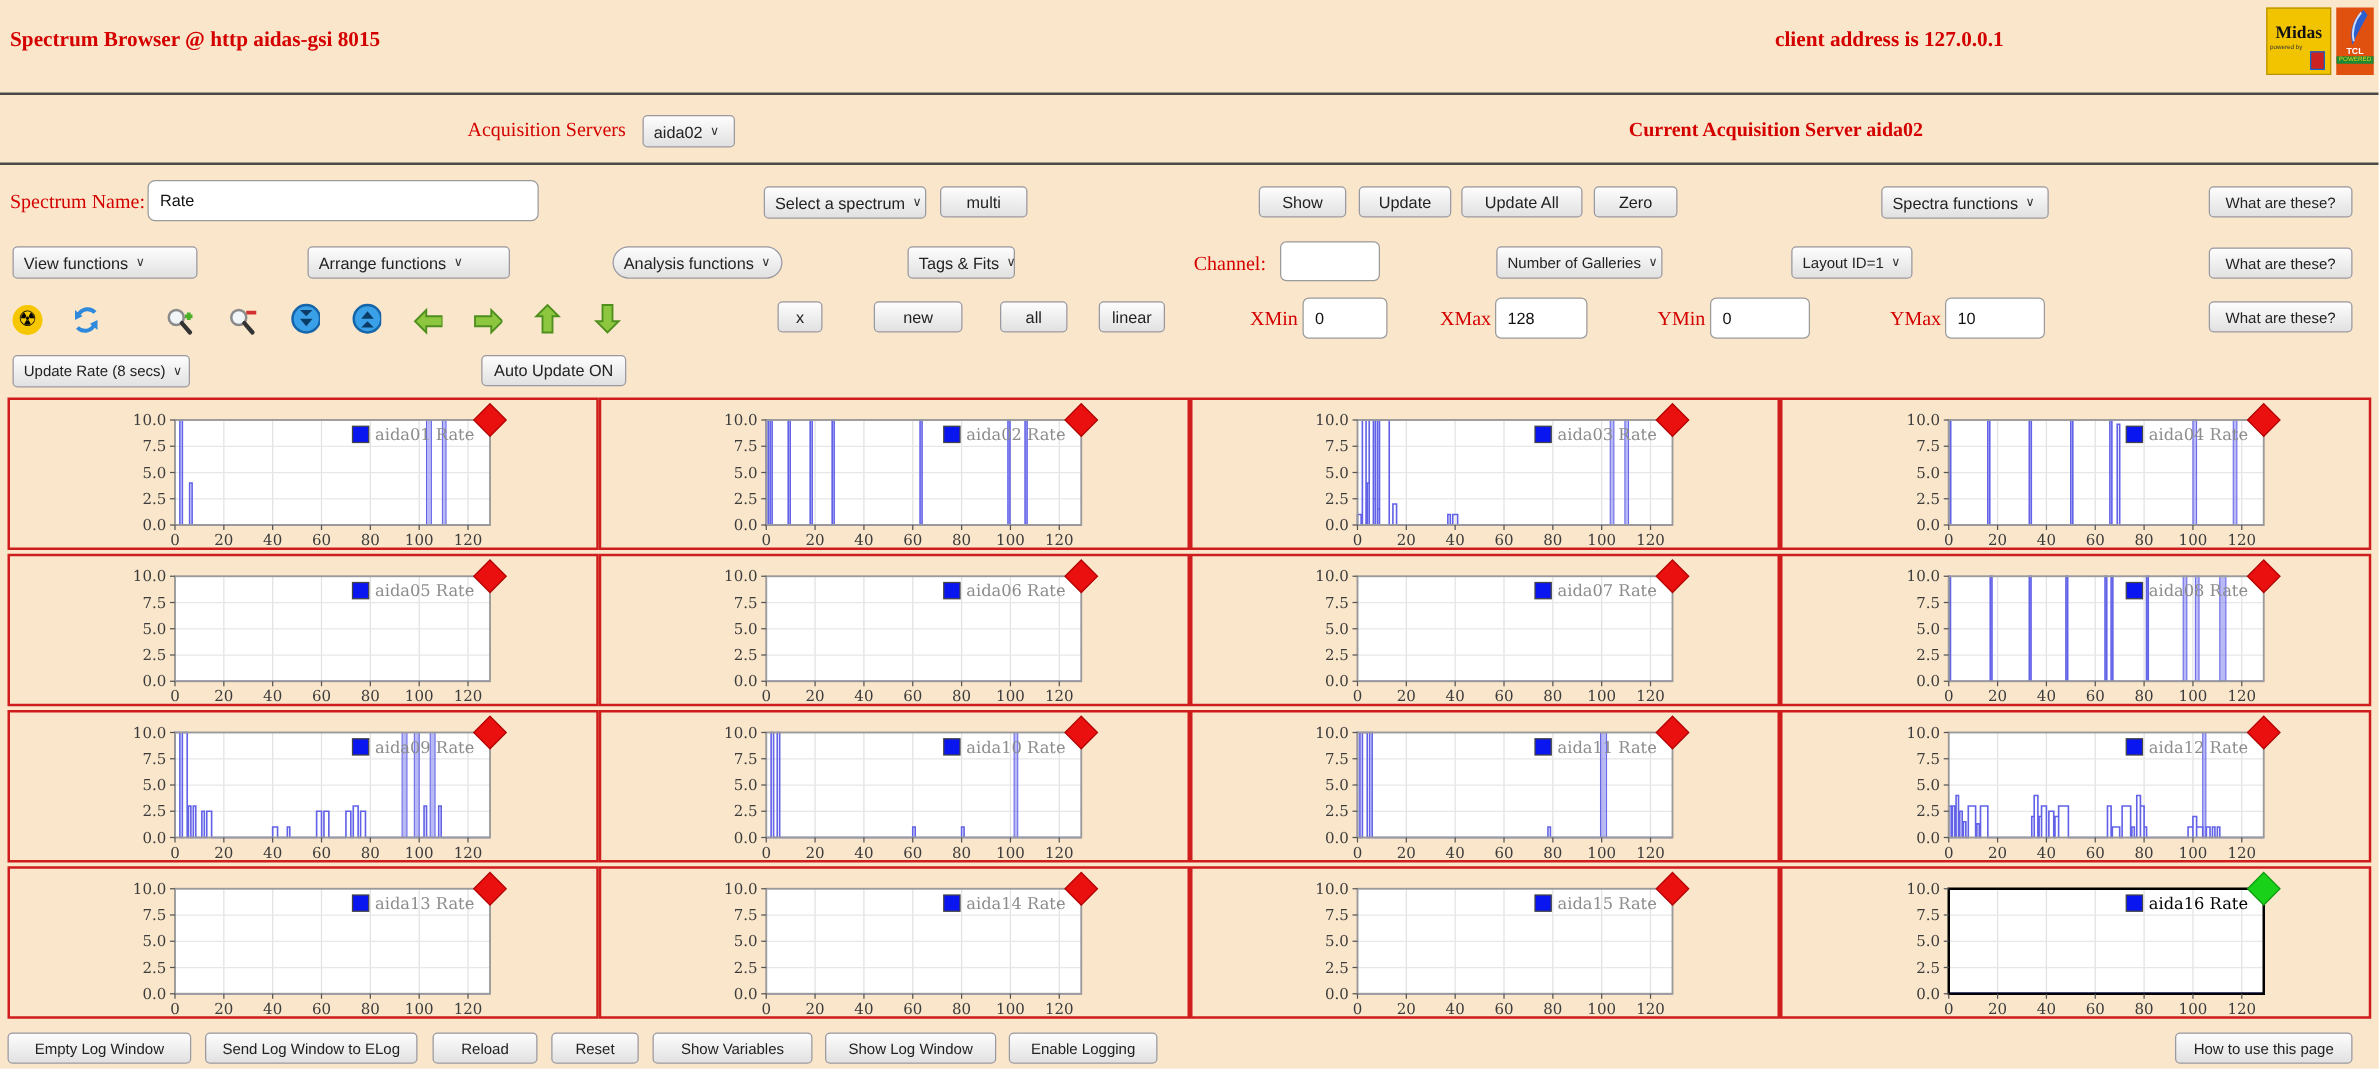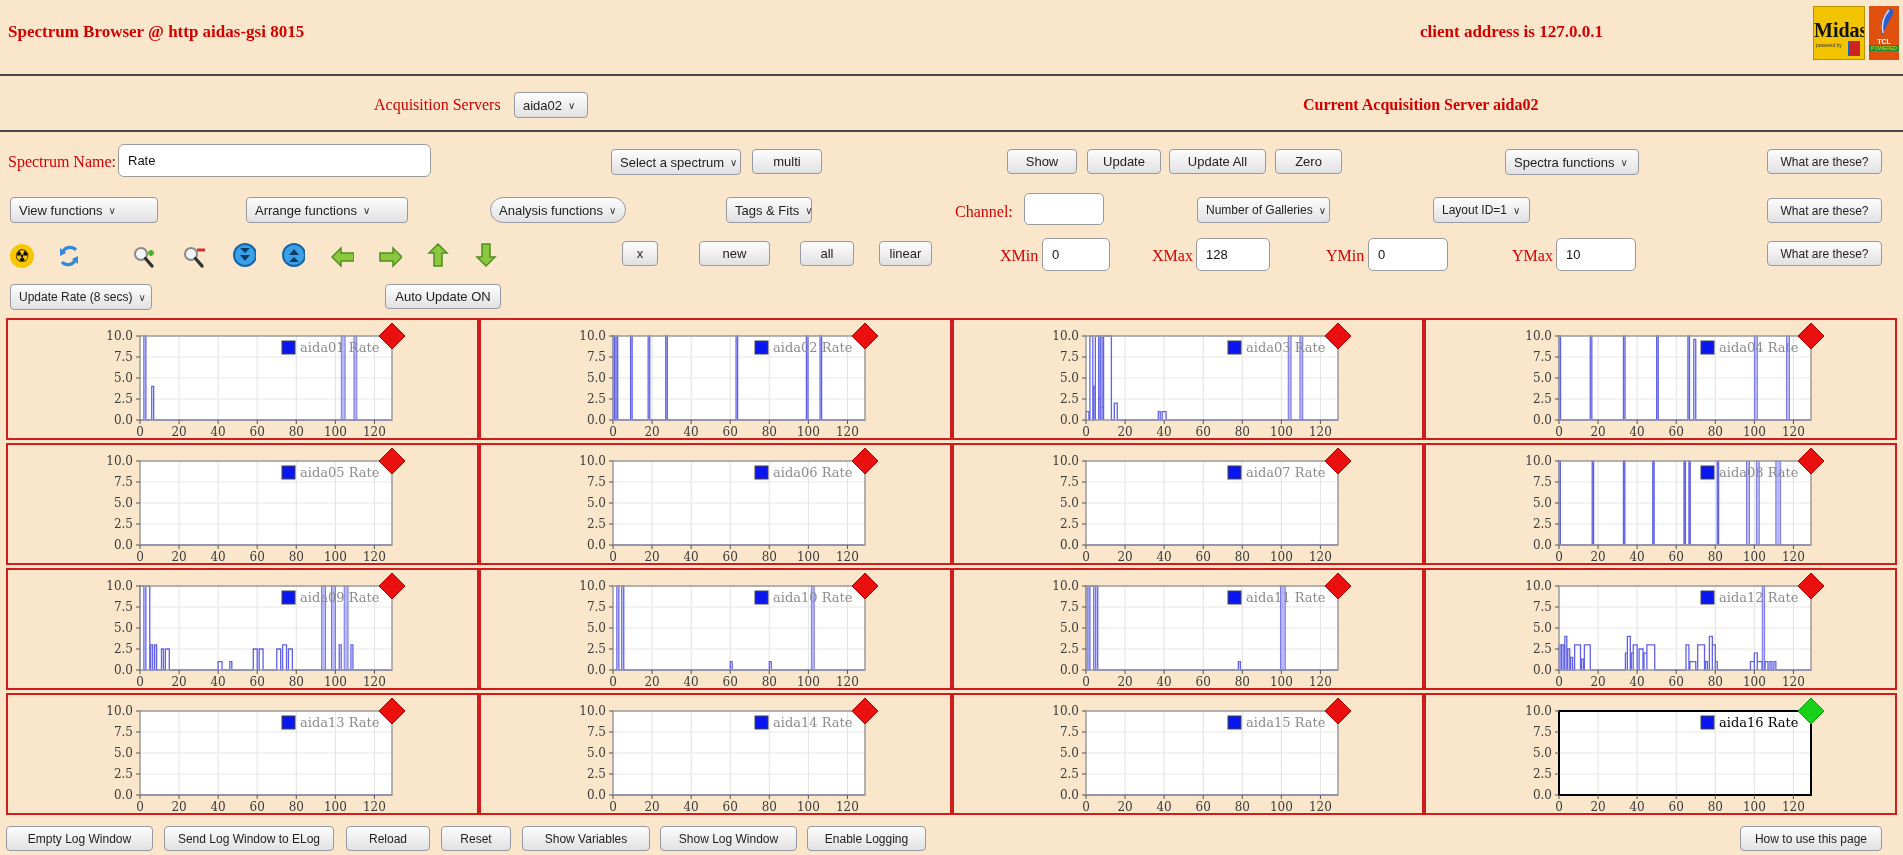--- a/index.html
+++ b/index.html
@@ -15,21 +15,21 @@
   .chev{font-size:10px;color:#333;margin-left:6px;}
   input.txt{position:absolute;border:1px solid #9b9b9b;border-radius:5px;
        font:13px "Liberation Sans",sans-serif;padding:0 9px;box-sizing:border-box;background:#fff;color:#111;}
   .icon{position:absolute;width:24px;height:24px;display:flex;align-items:center;justify-content:center;}
   .rad{background:#f6c700;border-radius:50%;color:#000;font-size:17px;line-height:24px;font-family:"DejaVu Sans",sans-serif;}
   #grid{position:absolute;left:6px;top:318px;width:1891px;display:grid;
        grid-template-columns:repeat(4,1fr);row-gap:3px;}
   .cell{border:2px solid #cf1d1d;height:118px;display:flex;justify-content:center;align-items:flex-start;}
   .logo-midas{position:absolute;left:1813px;top:6px;width:52px;height:54px;background:#f2c400;
        border:1px solid #b89000;box-sizing:border-box;text-align:center;overflow:hidden;}
-  .logo-midas .m{font-family:"Liberation Serif",serif;font-weight:bold;color:#111;font-size:20px;margin-top:12px;}
+  .logo-midas .m{font-family:"Liberation Serif",serif;font-weight:bold;color:#111;font-size:14px;margin-top:12px;}
   .logo-midas .pb{font-size:5px;color:#333;text-align:left;padding-left:2px;}
   .logo-midas .stamp{position:absolute;right:4px;bottom:3px;width:10px;height:13px;background:#c22;border:1px solid #16c;}
   .logo-tcl{position:absolute;left:1869px;top:6px;width:30px;height:54px;background:#e0500f;overflow:hidden;}
   .logo-tcl .t{color:#fff;font-weight:bold;font-size:7px;text-align:center;margin-top:32px;}
   .logo-tcl .p{background:#1b8a34;color:#e8d21c;font-size:5px;text-align:center;}
 </style>
 </head>
 <body>
 
 <div id="app">

